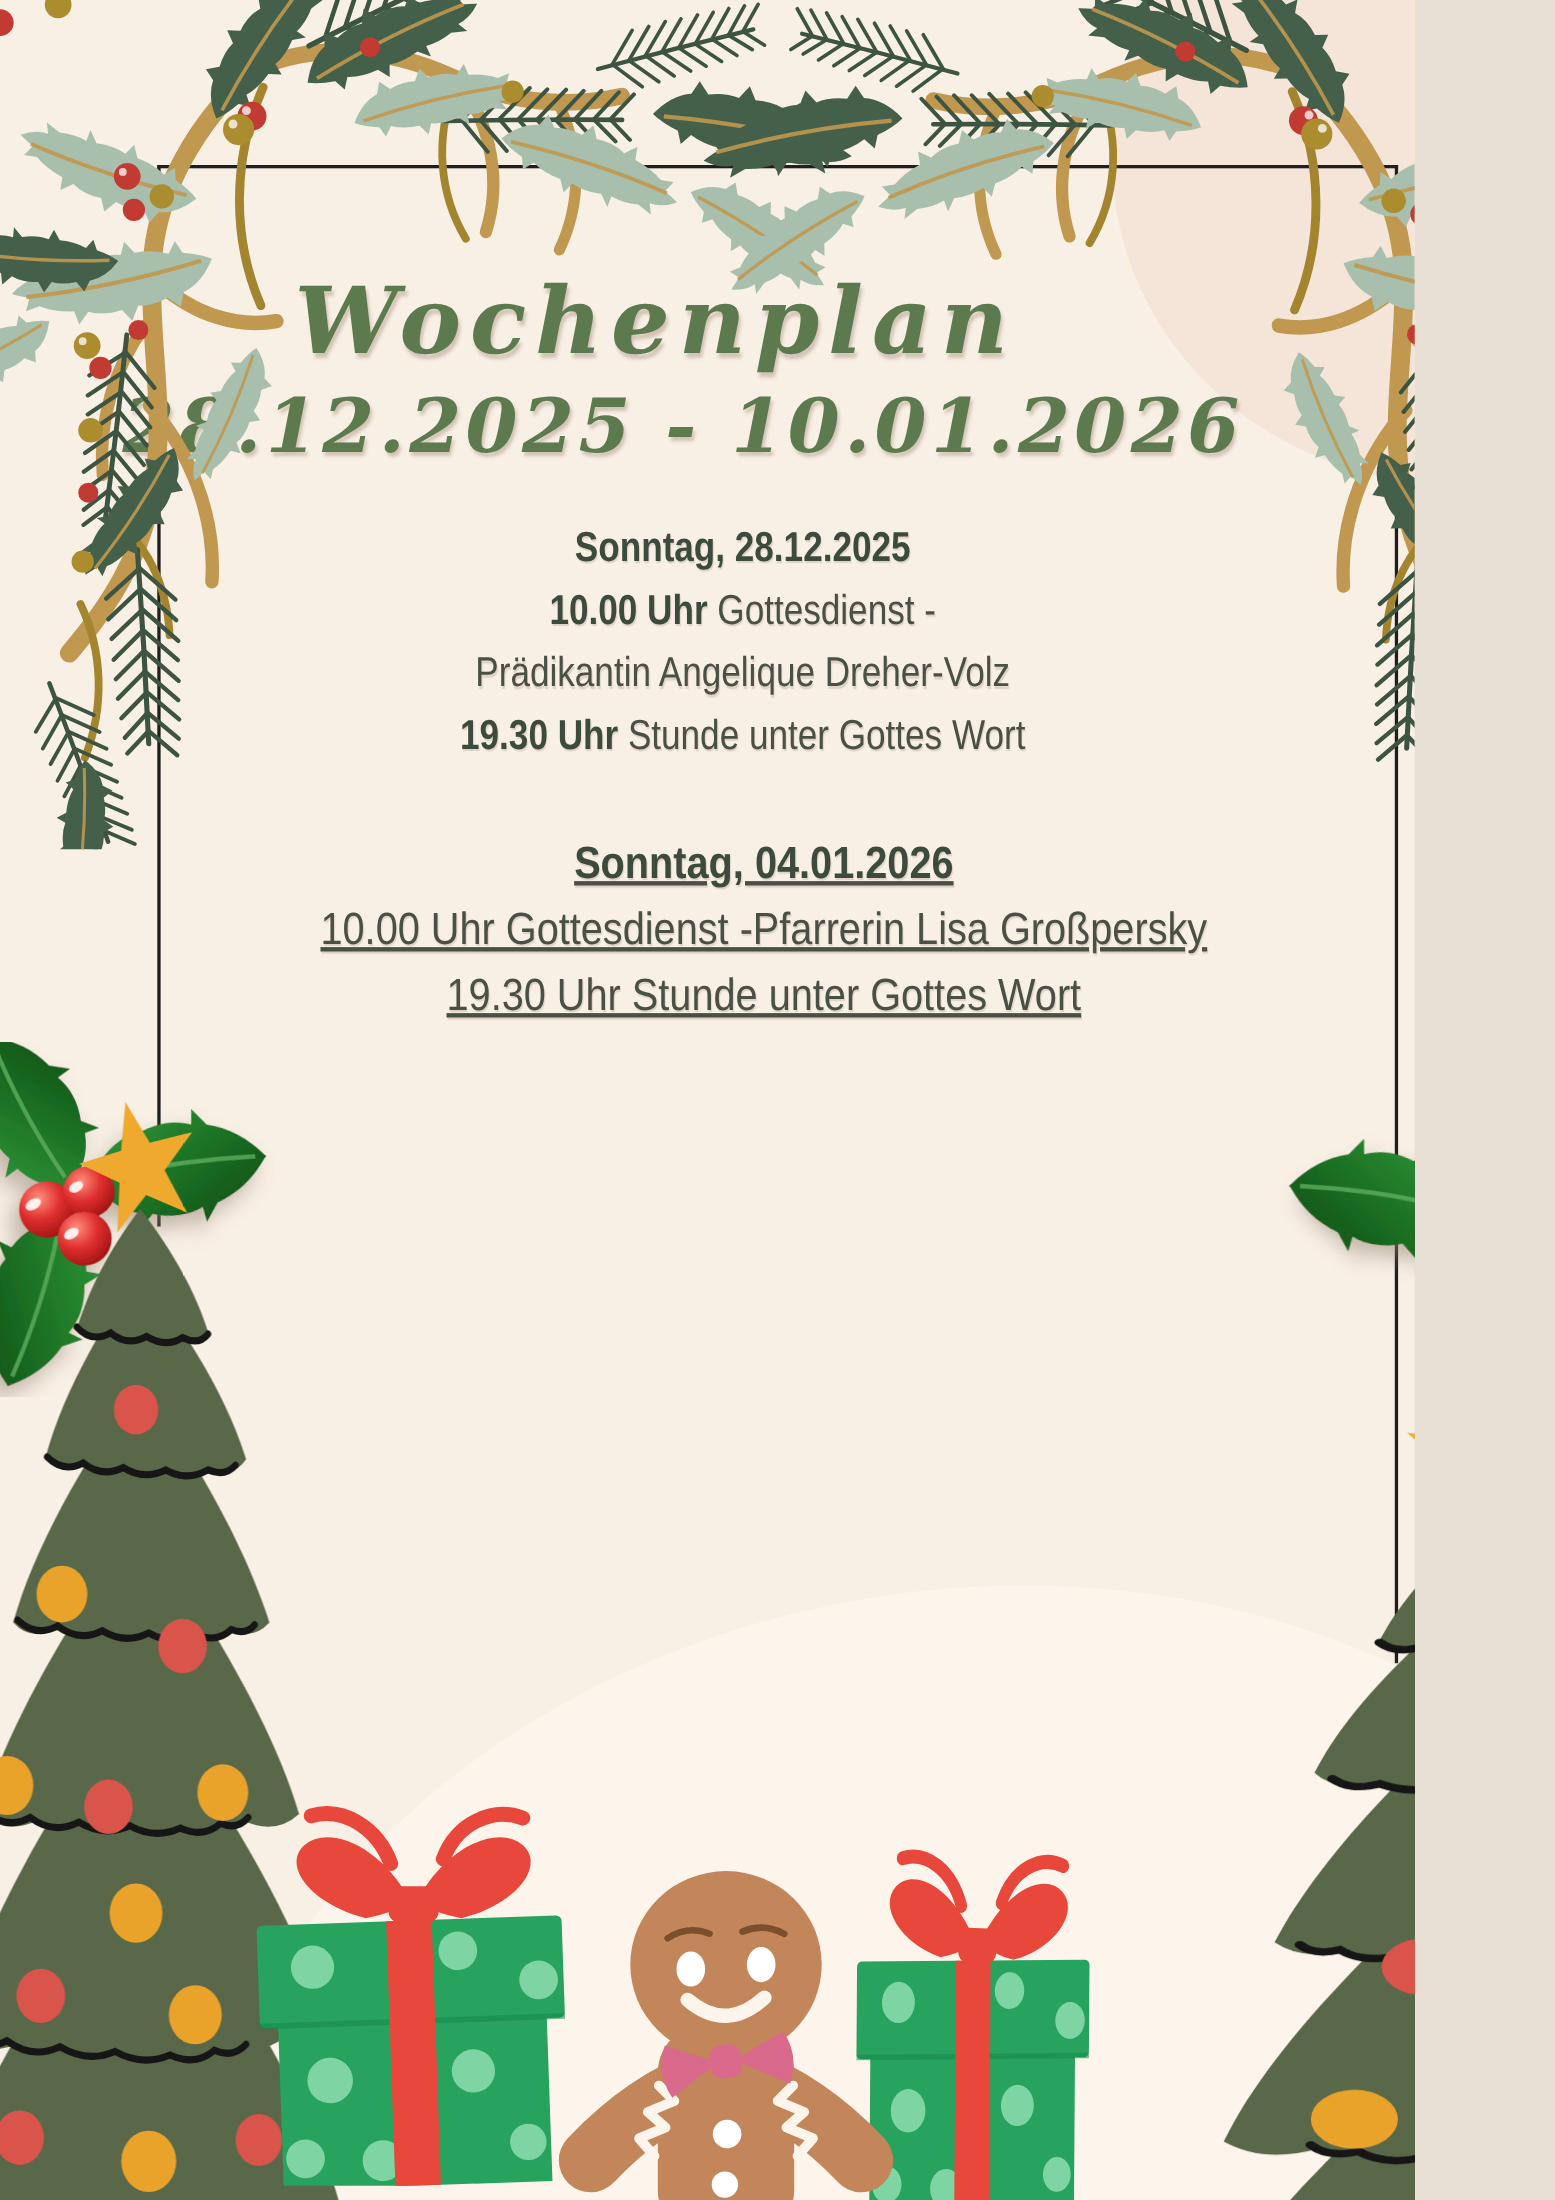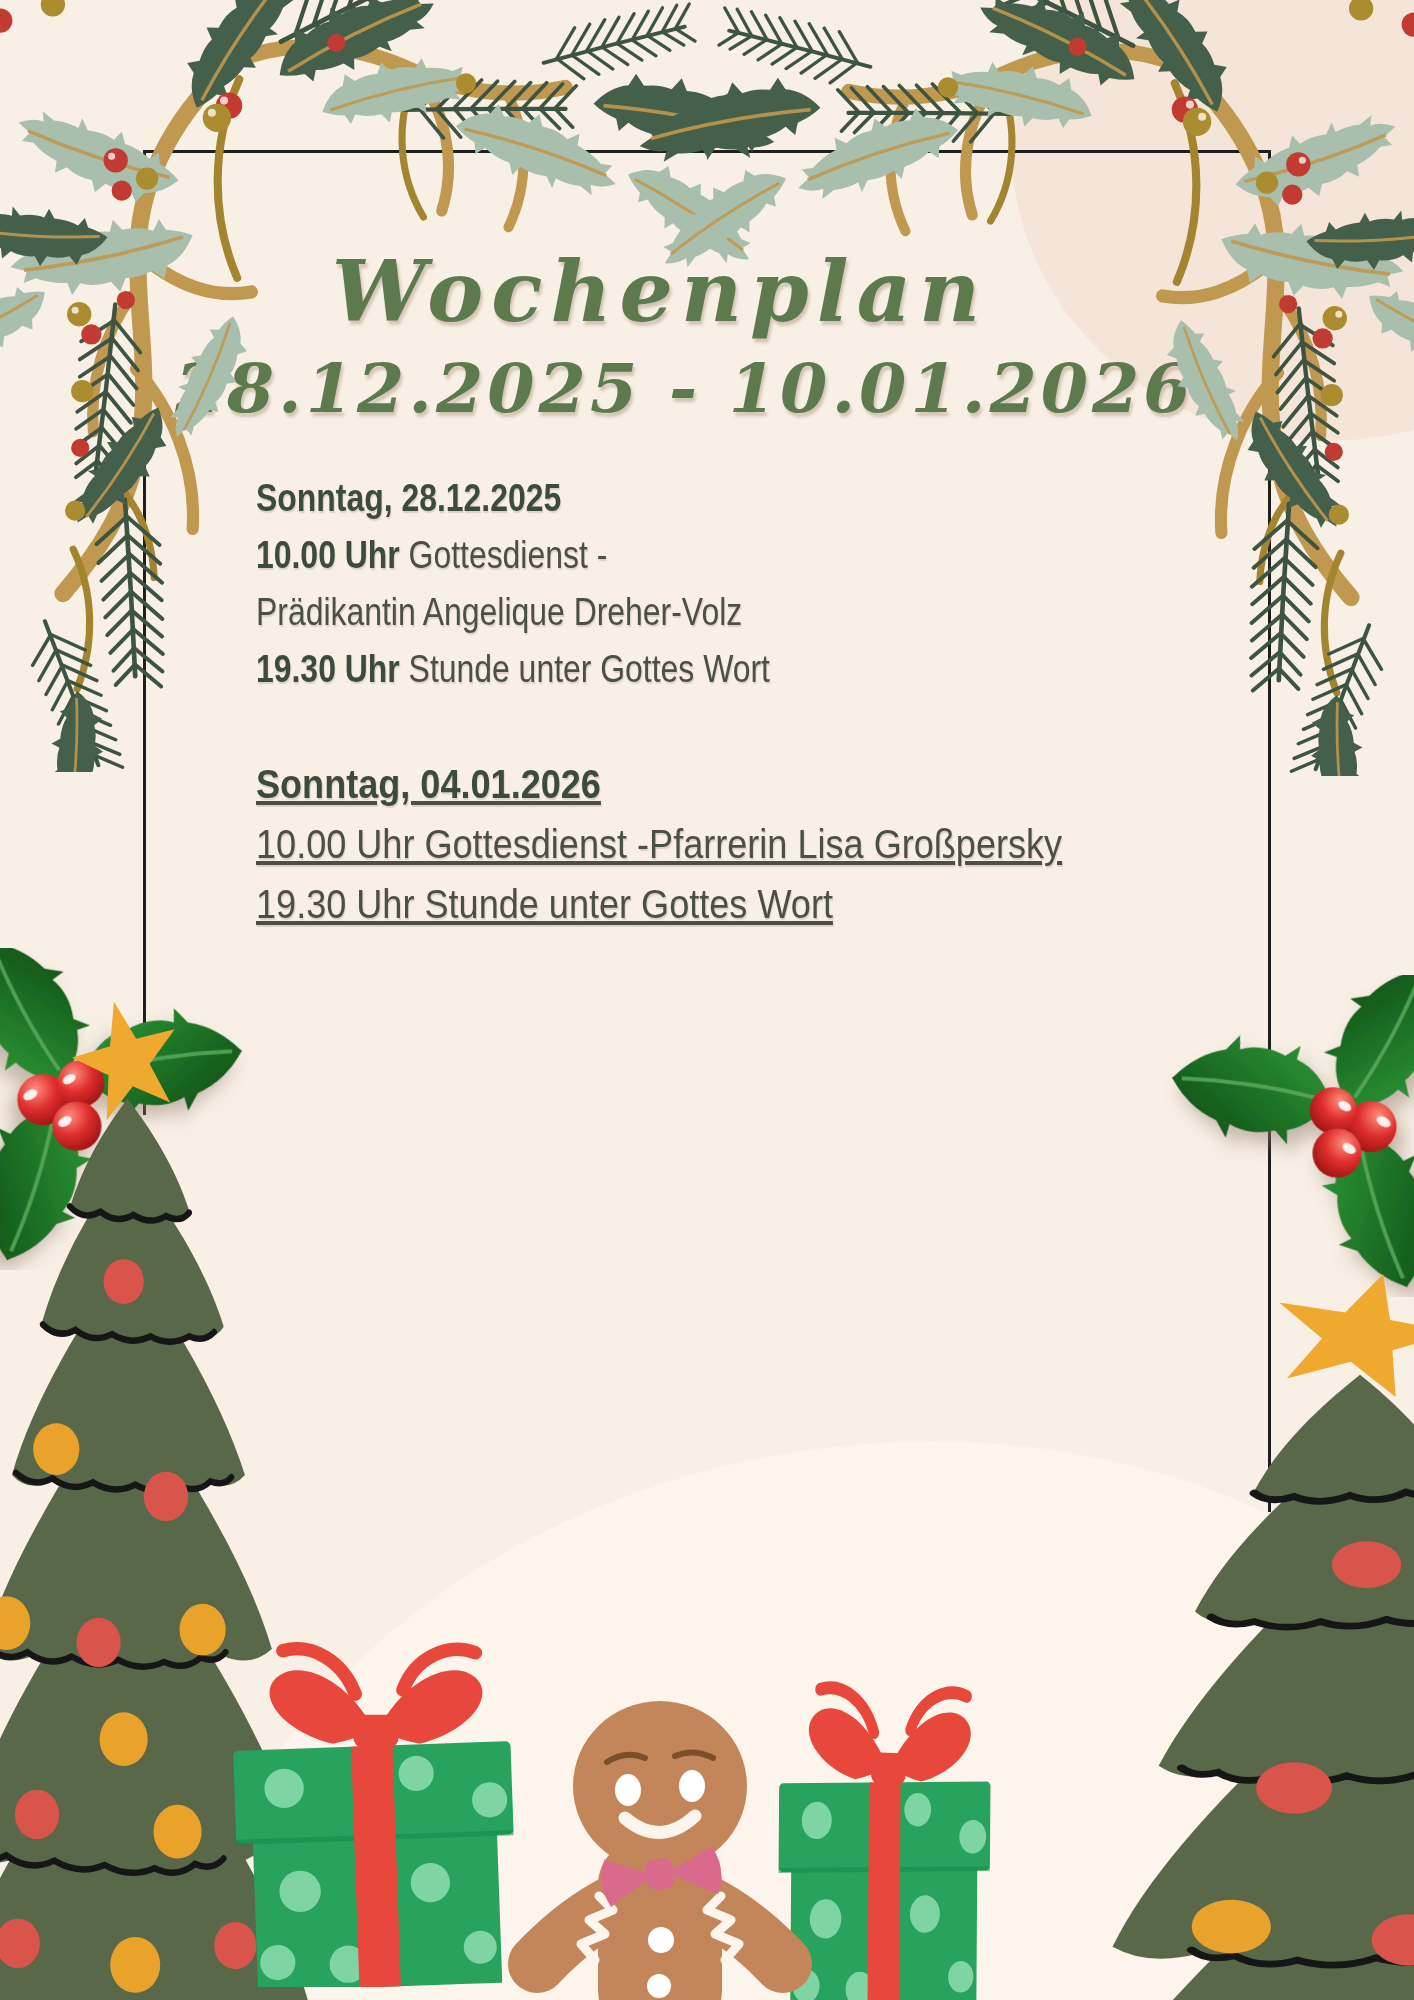--- a/index.html
+++ b/index.html
@@ -1,17 +1,17 @@
 <!DOCTYPE html>
 <html style="--c-background: #f8efe5; --c-blob-peach: #f5e5d8; --c-blob-light: #fdf5ec; --c-frame: #1f1f1f; --c-title-green: #5d7a4e; --c-heading-text: #3c4b3d; --c-body-text: #4b5046; --c-tree-green: #5a684a; --c-tree-line: #161616; --c-ornament-red: #d9544a; --c-ornament-yellow: #e9a32b; --c-star-yellow: #efa92e; --c-gift-green: #27a35d; --c-gift-dot: #7fd4a3; --c-gift-seam: #17884a; --c-ribbon-red: #e8473b; --c-gingerbread-brown: #c2865a; --c-icing-white: #fdf4ec; --c-bowtie-pink: #d96a8c; --c-holly-green: #1b7a24; --c-holly-berry: #e02f2f; --c-pine-green: #3d5442; --c-sage-leaf: #a9bfad; --c-dark-leaf: #44604a; --c-gold-branch: #c0984f; --c-olive-branch: #a3842f; --c-gold-berry: #ab8c2e; --c-decor-berry-red: #c23b33;"><head>
 <meta charset="utf-8">
 <style>
   html,body{margin:0;padding:0;background:#e8e0d5;}
   .poster{
-    position:relative;width:1414px;height:2000px;overflow:hidden;
+    position:relative;width:1286px;height:2000px;overflow:hidden;
     background:var(--c-background,#f8efe5);
     font-family:"Liberation Sans","DejaVu Sans",sans-serif;
   }
   .abs{position:absolute;}
   .blob{position:absolute;border-radius:50%;}
   .blob-peach{left:1010px;top:-170px;width:650px;height:610px;background:var(--c-blob-peach,#f5e5d8);transform:rotate(-12deg);}
   .blob-light{left:170px;top:1445px;width:1430px;height:1160px;background:var(--c-blob-light,#fdf5ec);transform:rotate(-9deg);}
   .frame{position:absolute;background:var(--c-frame,#1f1f1f);}
   .frame-top{left:143px;top:150px;width:1128px;height:3px;}
   .frame-left{left:143px;top:150px;width:3px;height:965px;}
@@ -20,23 +20,23 @@
   .title,.dates{
     position:absolute;left:0;width:100%;text-align:center;
     font-family:"DejaVu Serif","Liberation Serif",serif;
     font-style:italic;font-weight:700;line-height:1;
     color:var(--c-title-green,#5d7a4e);
     text-shadow:2px 4px 3px rgba(140,118,88,.35);
   }
   .title{top:250px;font-size:84px;letter-spacing:8px;transform:translateX(-47px);}
   .dates{top:354px;font-size:68px;letter-spacing:4px;transform:translateX(-22px);}
 
-  .schedule{position:absolute;left:256px;top:470px;width:960px;
+  .schedule{position:absolute;left:272px;top:470px;width:960px;
     color:var(--c-body-text,#4b5046);
-    text-shadow:1px 2px 1px rgba(130,110,85,.22);}
+    text-shadow:1px 2px 1px rgba(130,110,85,.22);text-align:center;}
   .sec{margin:0 0 56px 0;}
   .sec .line{font-size:38px;line-height:57px;white-space:nowrap;transform:scaleX(0.84);transform-origin:0 50%;}
   .sec .day,.sec .time{font-weight:700;color:var(--c-heading-text,#3c4b3d);}
   .sec.big{margin-bottom:54px;text-decoration:underline;}
   .sec.big .line{font-size:41px;line-height:60px;transform:scaleX(0.88);}
 
   
   .goldbr path{stroke:var(--c-gold-branch,#c0984f);fill:none;stroke-linecap:round;}
   .olivebr path{stroke:var(--c-olive-branch,#a3842f);fill:none;stroke-linecap:round;}
   .pine{stroke:var(--c-pine-green,#3d5442);}

